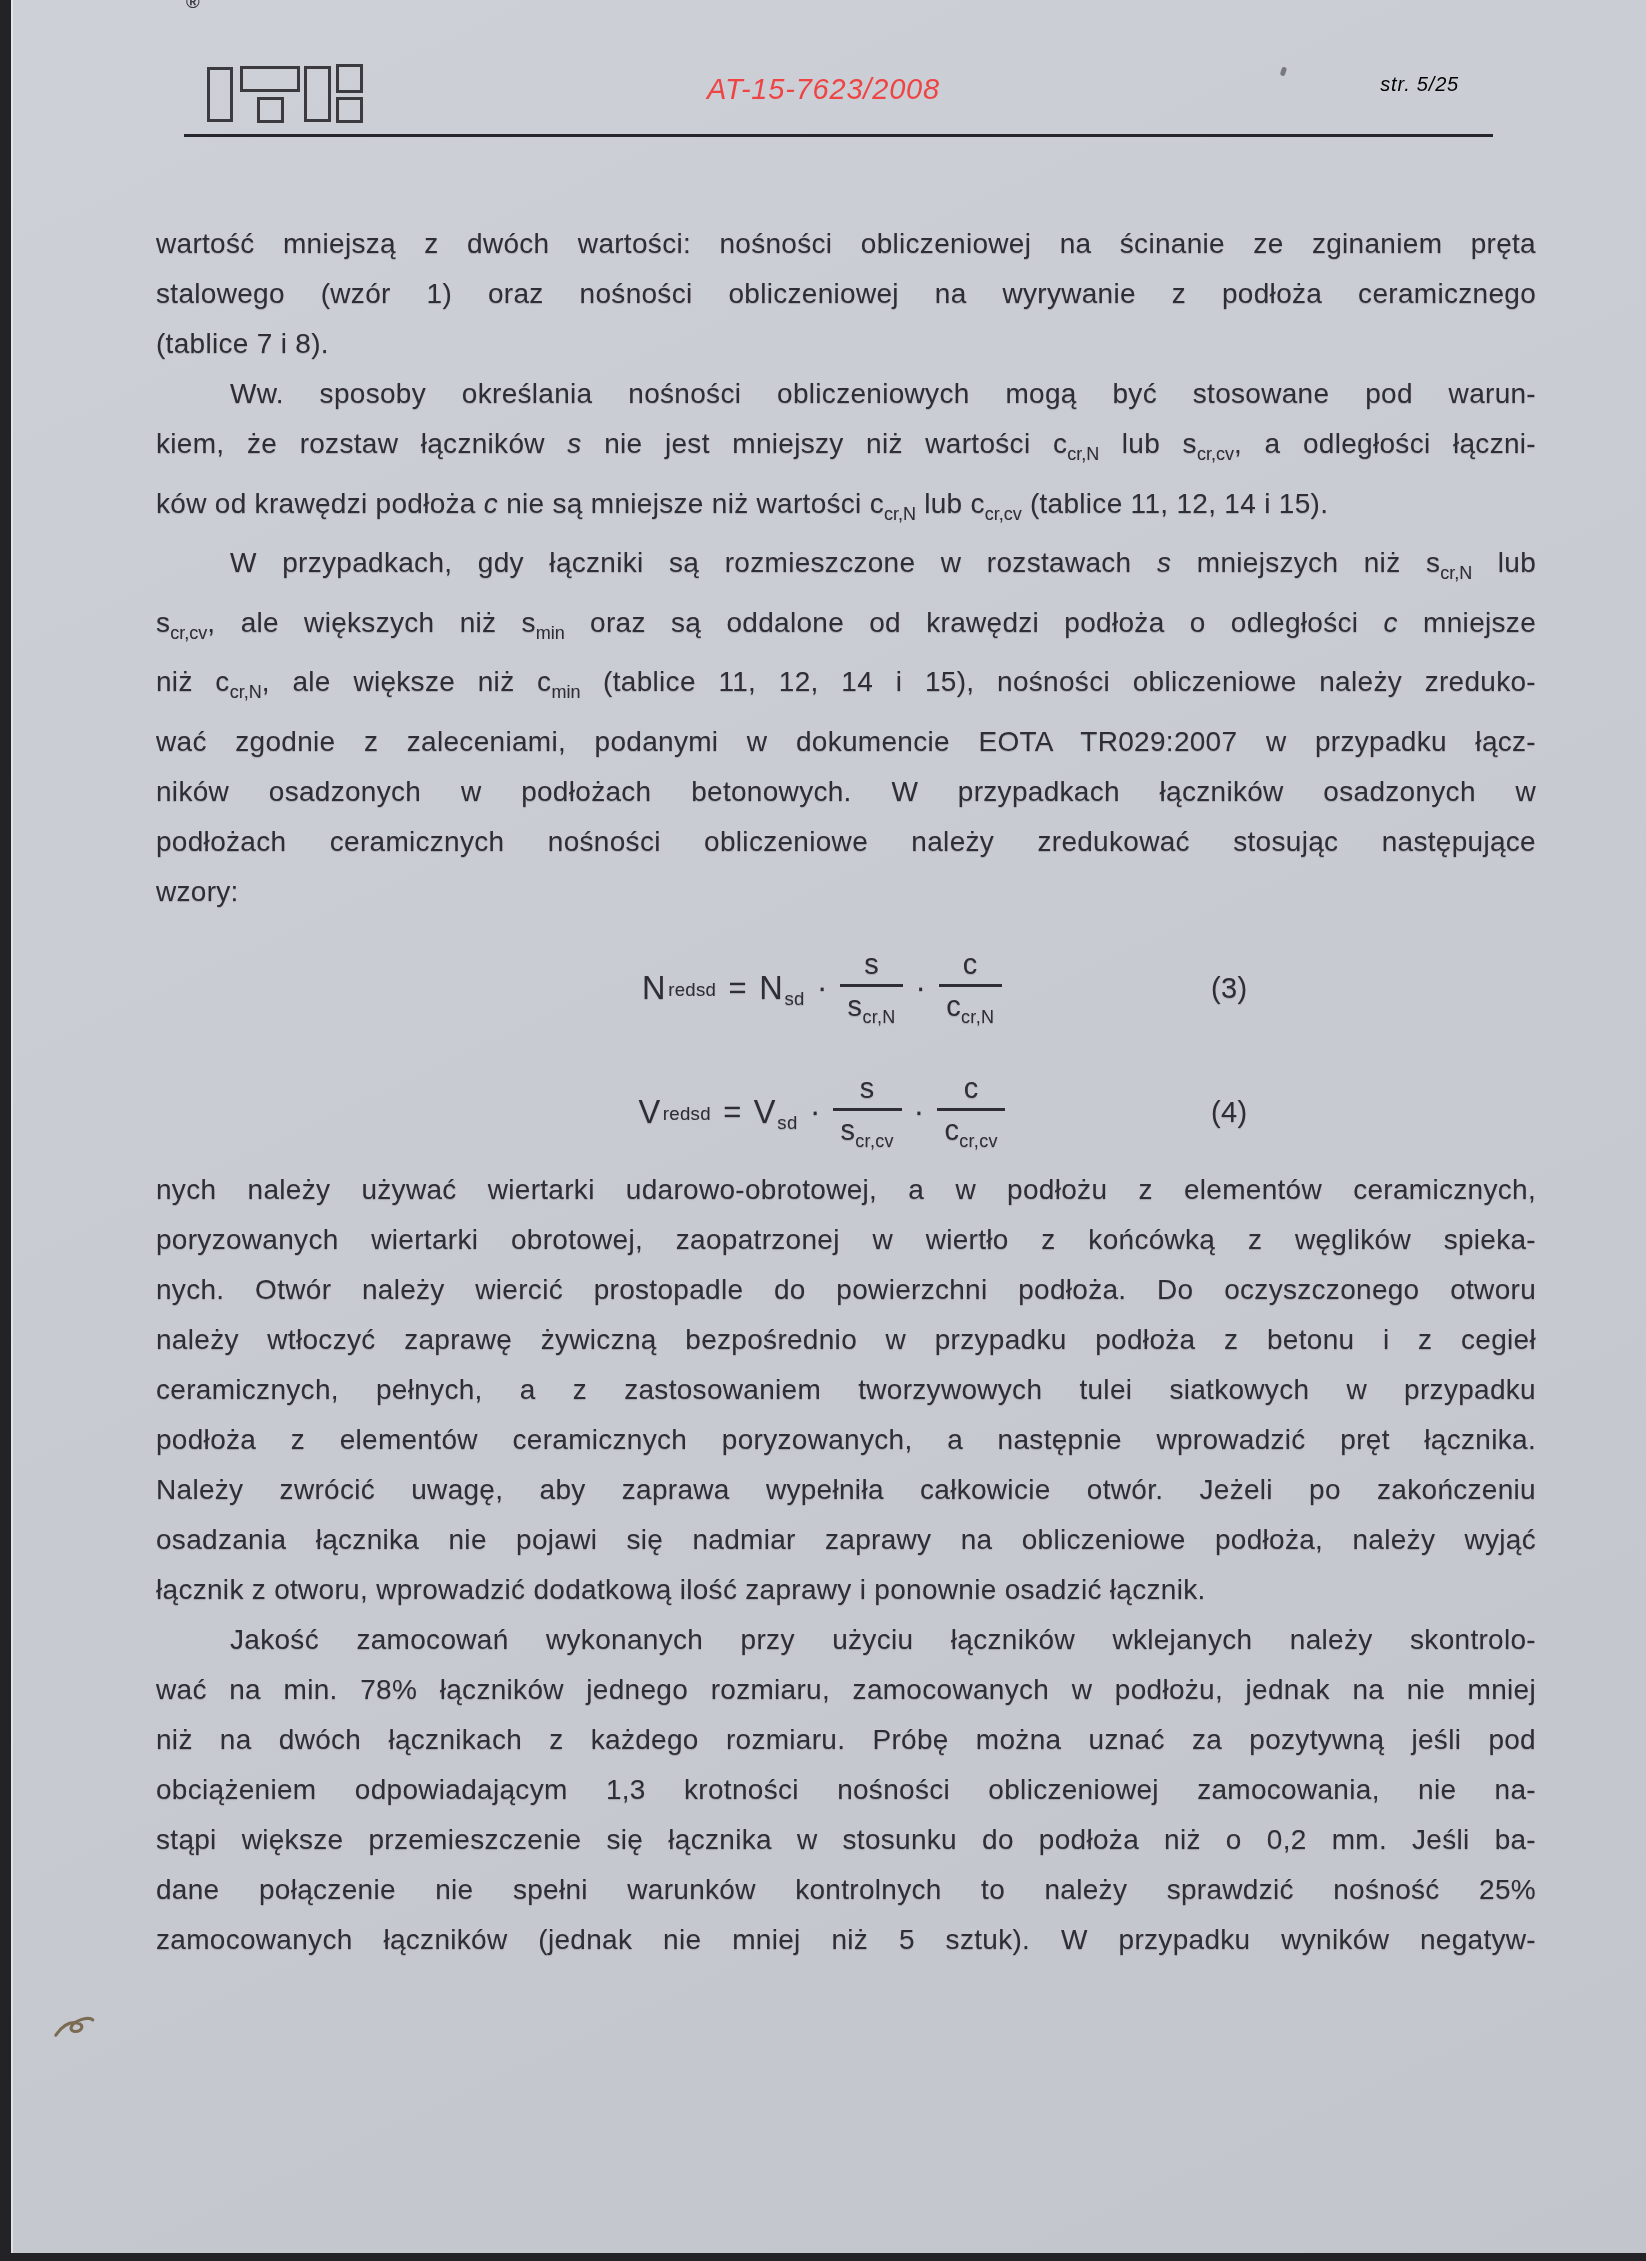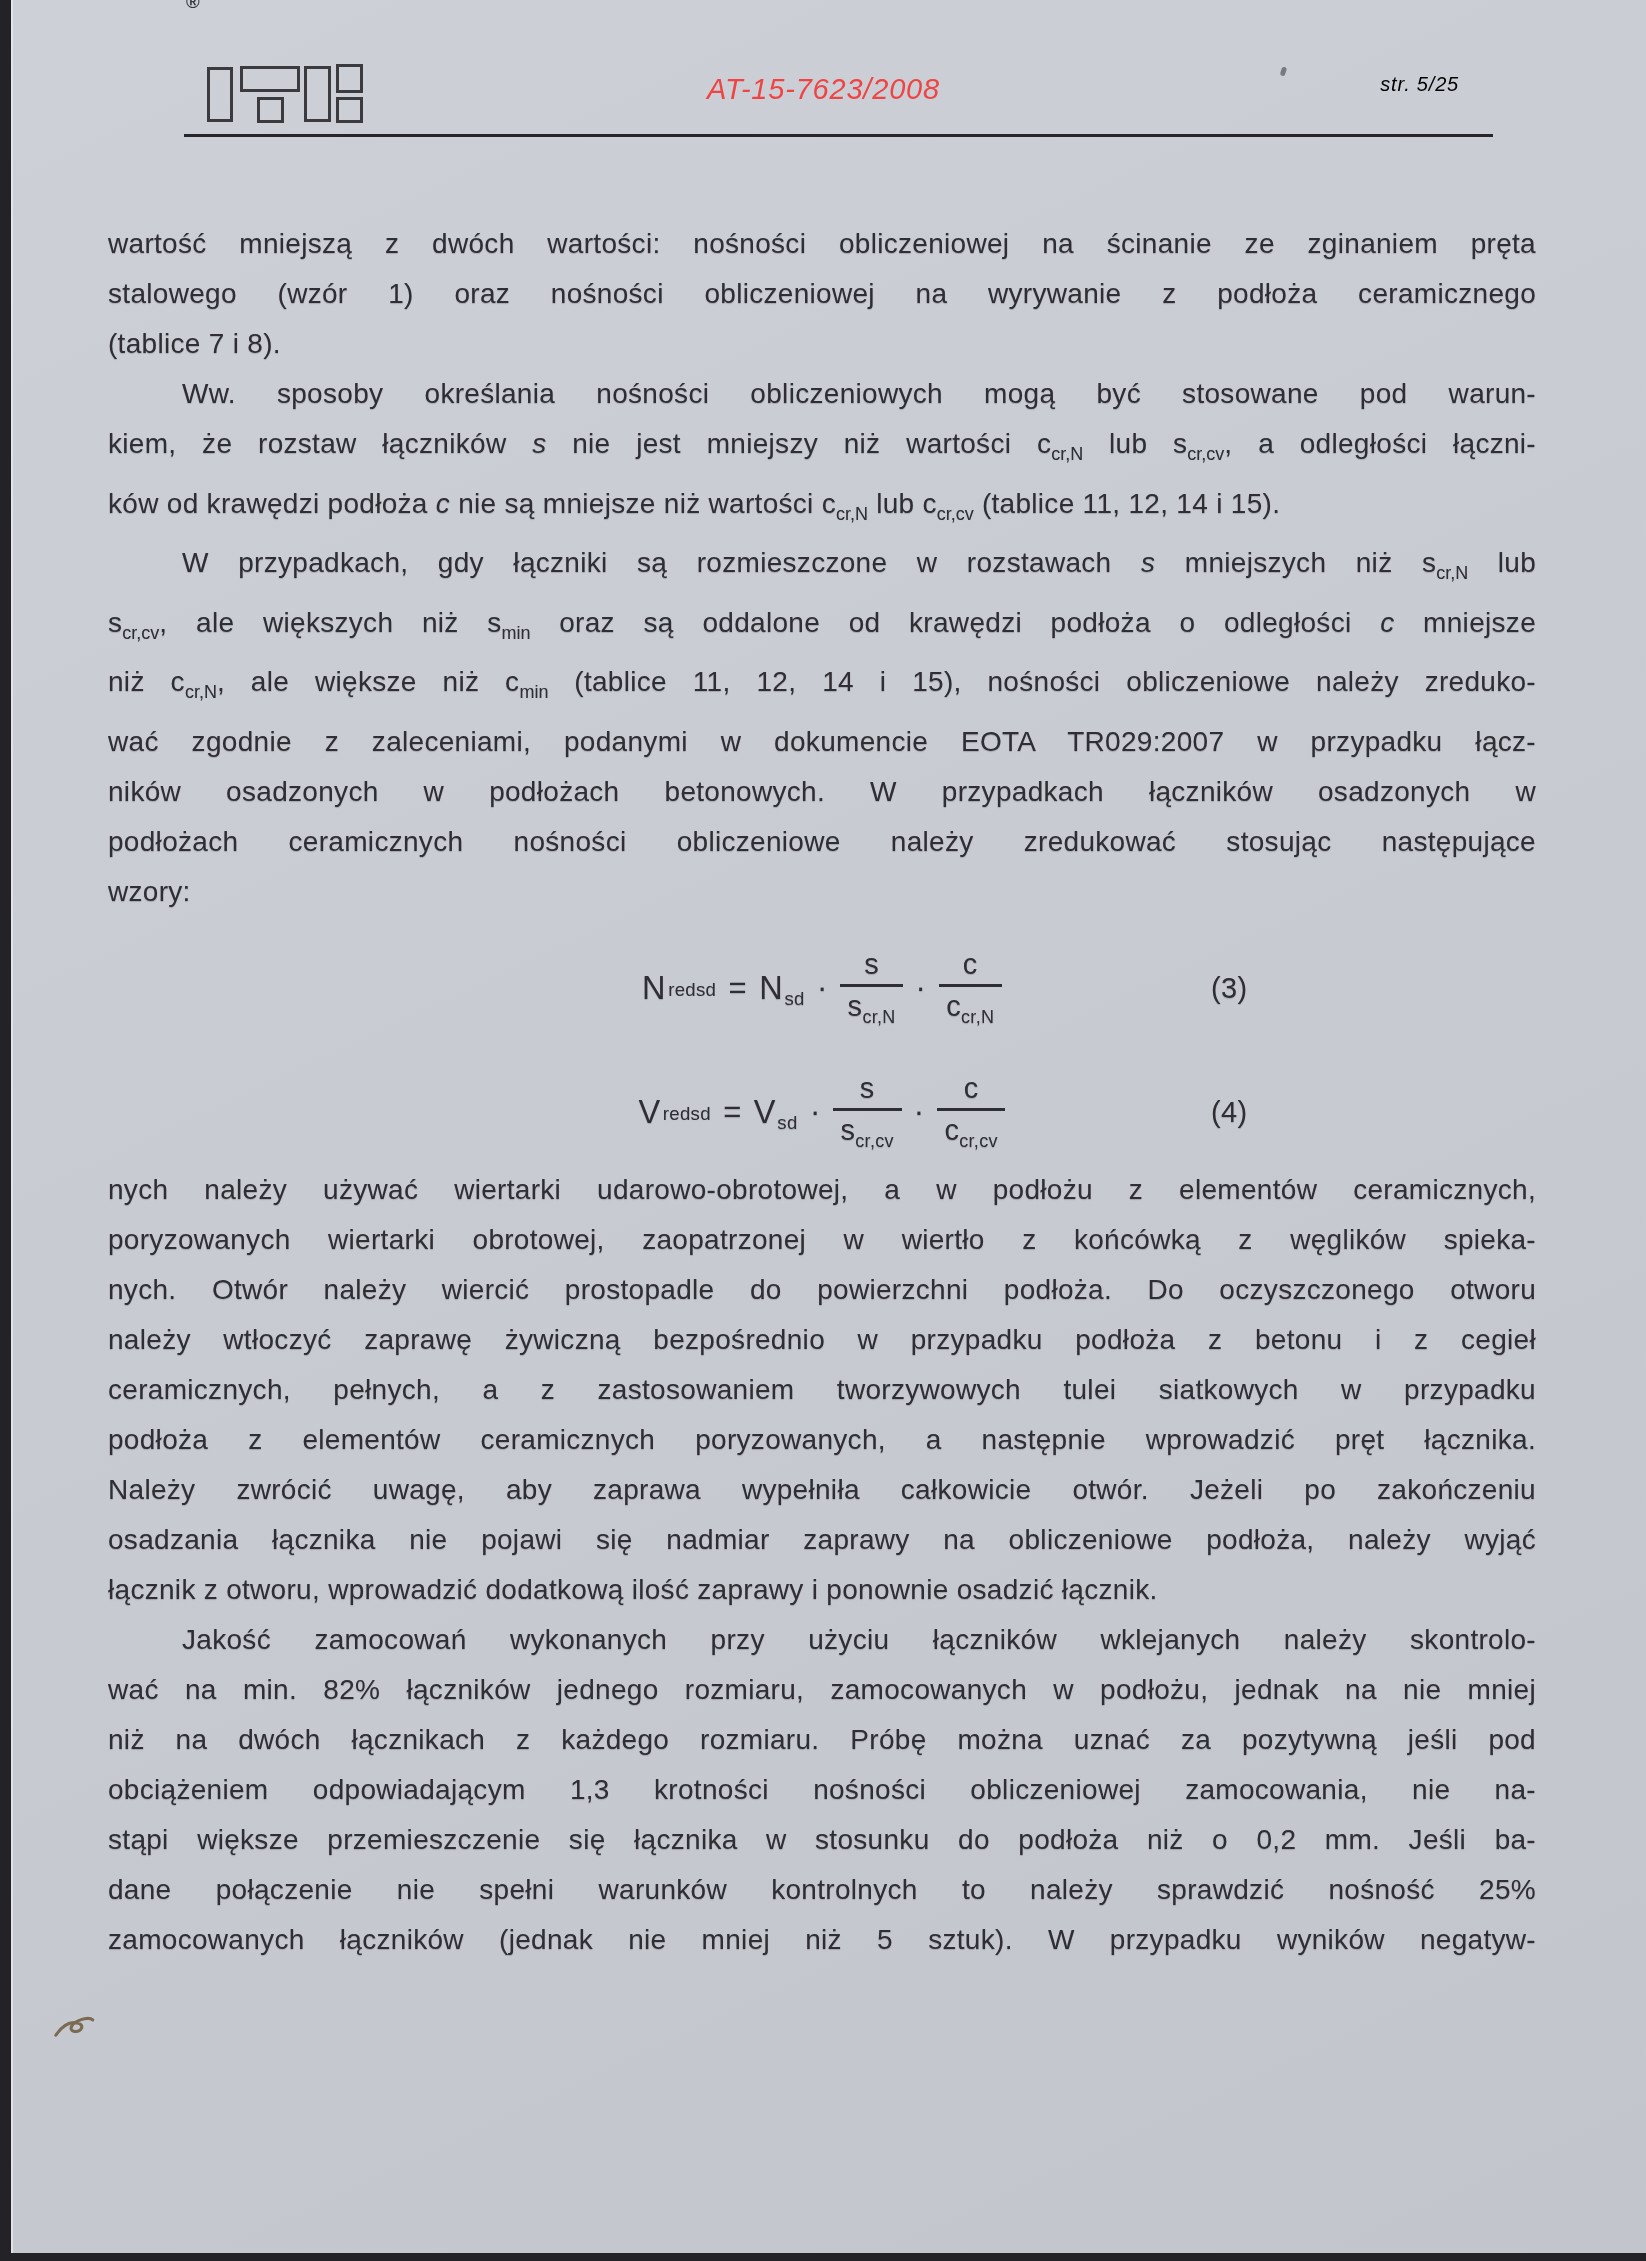--- a/index.html
+++ b/index.html
@@ -22,21 +22,21 @@
   .hdr-right{position:absolute;right:188px;top:73px;font-style:italic;font-size:20px;
              color:#000000;letter-spacing:0.8px;}
   .hdr-rule{position:absolute;left:184px;top:134px;width:1309px;height:3.1px;background:#26262b;}
   .dot-artifact{position:absolute;left:1281px;top:67px;width:5.4px;height:8.5px;border-radius:2.3px;
                 background:#55555c;opacity:.7;transform:rotate(18deg);}
 
   
   .content{position:absolute;left:108px;top:219px;width:1428px;color:#2e2e34;
            font-size:28px;line-height:50px;letter-spacing:0.3px;
            text-shadow:0 0.8px 0.8px rgba(44,44,50,.22);}
-  .line{text-align:justify;text-align-last:justify;white-space:normal;}
+  .line{text-align:justify;text-align-last:justify;white-space:normal;margin-left:48px;}
   .line.para-end{text-align-last:left;}
   .line.indent{text-indent:74px;}
   .line sub{font-size:18px;letter-spacing:0;}
   .line i{font-style:italic;}
 
   
   .formula-section{height:248px;position:relative;padding-top:20px;box-sizing:border-box;}
   .formula-row{position:relative;height:102px;margin-bottom:21.7px;display:flex;
                justify-content:center;align-items:center;}
   .formula{display:flex;align-items:center;gap:10.8px;font-size:31px;color:#2e2e34;}
@@ -164,21 +164,21 @@
       <div class="line">nych. Otwór należy wiercić prostopadle do powierzchni podłoża. Do oczyszczonego otworu</div>
       <div class="line">należy wtłoczyć zaprawę żywiczną bezpośrednio w przypadku podłoża z betonu i z cegieł</div>
       <div class="line">ceramicznych, pełnych, a z zastosowaniem tworzywowych tulei siatkowych w przypadku</div>
       <div class="line">podłoża z elementów ceramicznych poryzowanych, a następnie wprowadzić pręt łącznika.</div>
       <div class="line">Należy zwrócić uwagę, aby zaprawa wypełniła całkowicie otwór. Jeżeli po zakończeniu</div>
       <div class="line">osadzania łącznika nie pojawi się nadmiar zaprawy na obliczeniowe podłoża, należy wyjąć</div>
       <div class="line para-end">łącznik z otworu, wprowadzić dodatkową ilość zaprawy i ponownie osadzić łącznik.</div>
     </div>
   <div>
       <div class="line indent">Jakość zamocowań wykonanych przy użyciu łączników wklejanych należy skontrolo-</div>
-      <div class="line">wać na min. 82% łączników jednego rozmiaru, zamocowanych w podłożu, jednak na nie mniej</div>
+      <div class="line">wać na min. 78% łączników jednego rozmiaru, zamocowanych w podłożu, jednak na nie mniej</div>
       <div class="line">niż na dwóch łącznikach z każdego rozmiaru. Próbę można uznać za pozytywną jeśli pod</div>
       <div class="line">obciążeniem odpowiadającym 1,3 krotności nośności obliczeniowej zamocowania, nie na-</div>
       <div class="line">stąpi większe przemieszczenie się łącznika w stosunku do podłoża niż o 0,2 mm. Jeśli ba-</div>
       <div class="line">dane połączenie nie spełni warunków kontrolnych to należy sprawdzić nośność 25%</div>
       <div class="line">zamocowanych łączników (jednak nie mniej niż 5 sztuk). W przypadku wyników negatyw-</div>
     </div>
 </div>
 
 <svg class="pencil" viewBox="0 0 58 52">
   <path d="M6 38 C 14 26, 24 20, 34 22 C 44 24, 40 34, 30 33 C 22 32, 26 22, 38 18 C 46 15, 52 16, 54 18" fill="none" stroke="#6d5a3c" stroke-width="4" stroke-linecap="round" opacity="0.85"></path>

